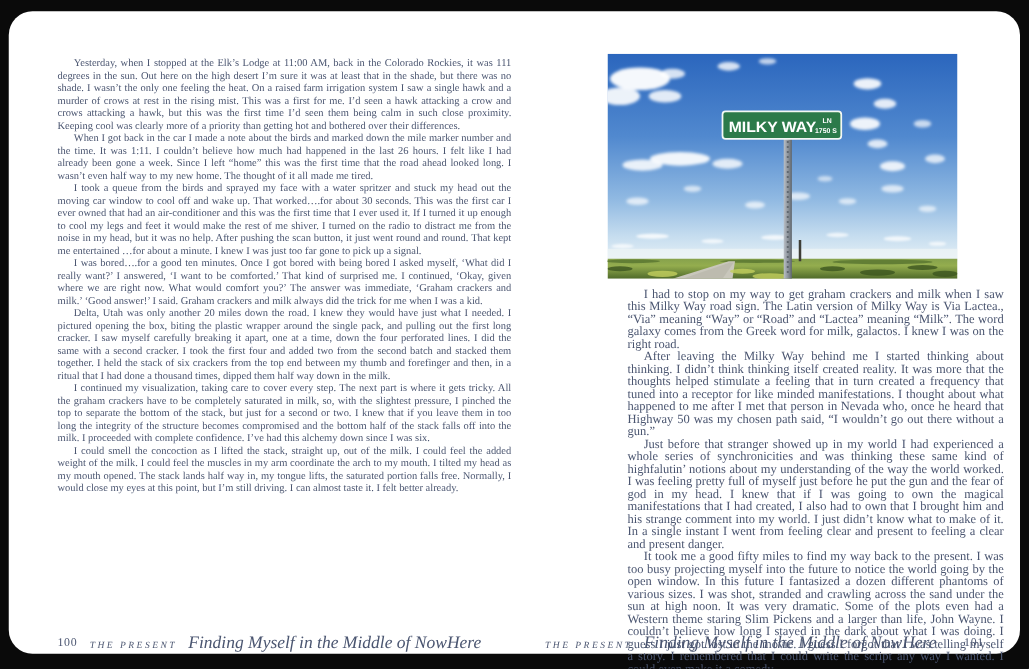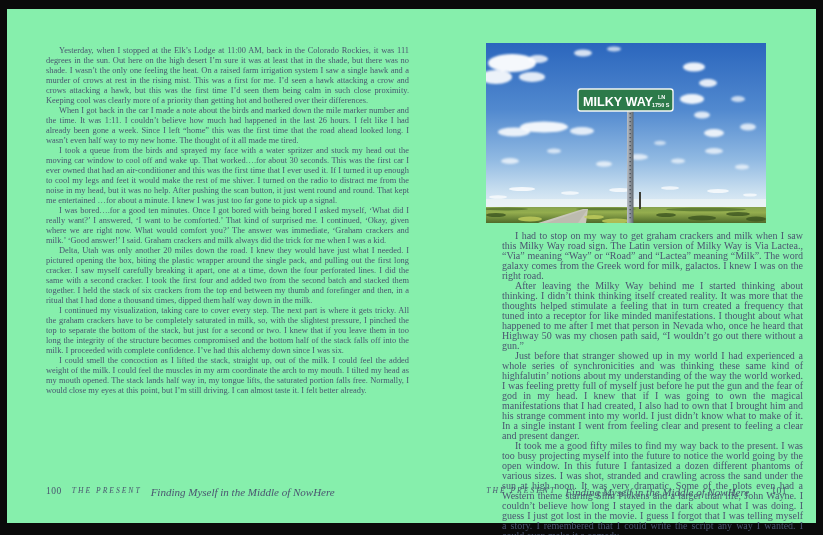--- a/index.html
+++ b/index.html
@@ -1,33 +1,33 @@
 <!DOCTYPE html>
 <html lang="en"><head>
 <meta charset="utf-8">
 <style>
   html,body{margin:0;padding:0;background:#000;}
   .frame{position:relative;width:823px;height:535px;background:#0a0a0a;overflow:hidden;}
-  .spread{position:absolute;left:7px;top:9px;width:809px;height:514px;background:#86efac;}
+  .spread{position:absolute;left:7px;top:9px;width:809px;height:514px;background:#ffffff;border-radius:19px;}
   .text-block{position:absolute;font-family:"Liberation Serif","DejaVu Serif",serif;
     color:#4a5570;text-align:justify;}
   .text-block p{margin:0;text-indent:13px;}
   #left-text{left:39px;top:37px;width:363px;font-size:8.4px;line-height:10px;}
   #right-text{left:479px;top:222px;width:301px;font-size:10px;line-height:10px;margin-left:16px;}
   .photo-wrap{position:absolute;left:479px;top:34px;width:333px;height:180px;}
   .photo-wrap svg{display:block;}
-  .footer{position:absolute;top:477px;display:flex;align-items:flex-start;
+  .footer{position:absolute;top:498px;display:flex;align-items:center;
     font-family:"Liberation Serif","DejaVu Serif",serif;color:#4a5570;white-space:nowrap;}
   .footer-left{left:39px;}
   .footer-right{right:29px;}
   .pagenum{font-size:9.5px;letter-spacing:0.5px;}
   .kicker{font-size:7.6px;letter-spacing:2px;margin:0 9px;font-style:italic;}
   .footer-left .pagenum{margin-right:1px;}
   .footer-right .kicker{margin-left:0;}
-  .booktitle{font-style:italic;font-size:11px;}
+  .booktitle{font-style:italic;font-size:14px;}
   .footer-right .pagenum{margin-left:22px;}
 </style>
 </head>
 <body>
 
 <div class="frame">
   <div class="spread">
 
     <div id="left-text" class="text-block">
       <p>Yesterday, when I stopped at the Elk’s Lodge at 11:00 AM, back in the Colorado Rockies, it was 111 degrees in the sun. Out here on the high desert I’m sure it was at least that in the shade, but there was no shade. I wasn’t the only one feeling the heat. On a raised farm irrigation system I saw a single hawk and a murder of crows at rest in the rising mist. This was a first for me. I’d seen a hawk attacking a crow and crows attacking a hawk, but this was the first time I’d seen them being calm in such close proximity. Keeping cool was clearly more of a priority than getting hot and bothered over their differences.</p>

